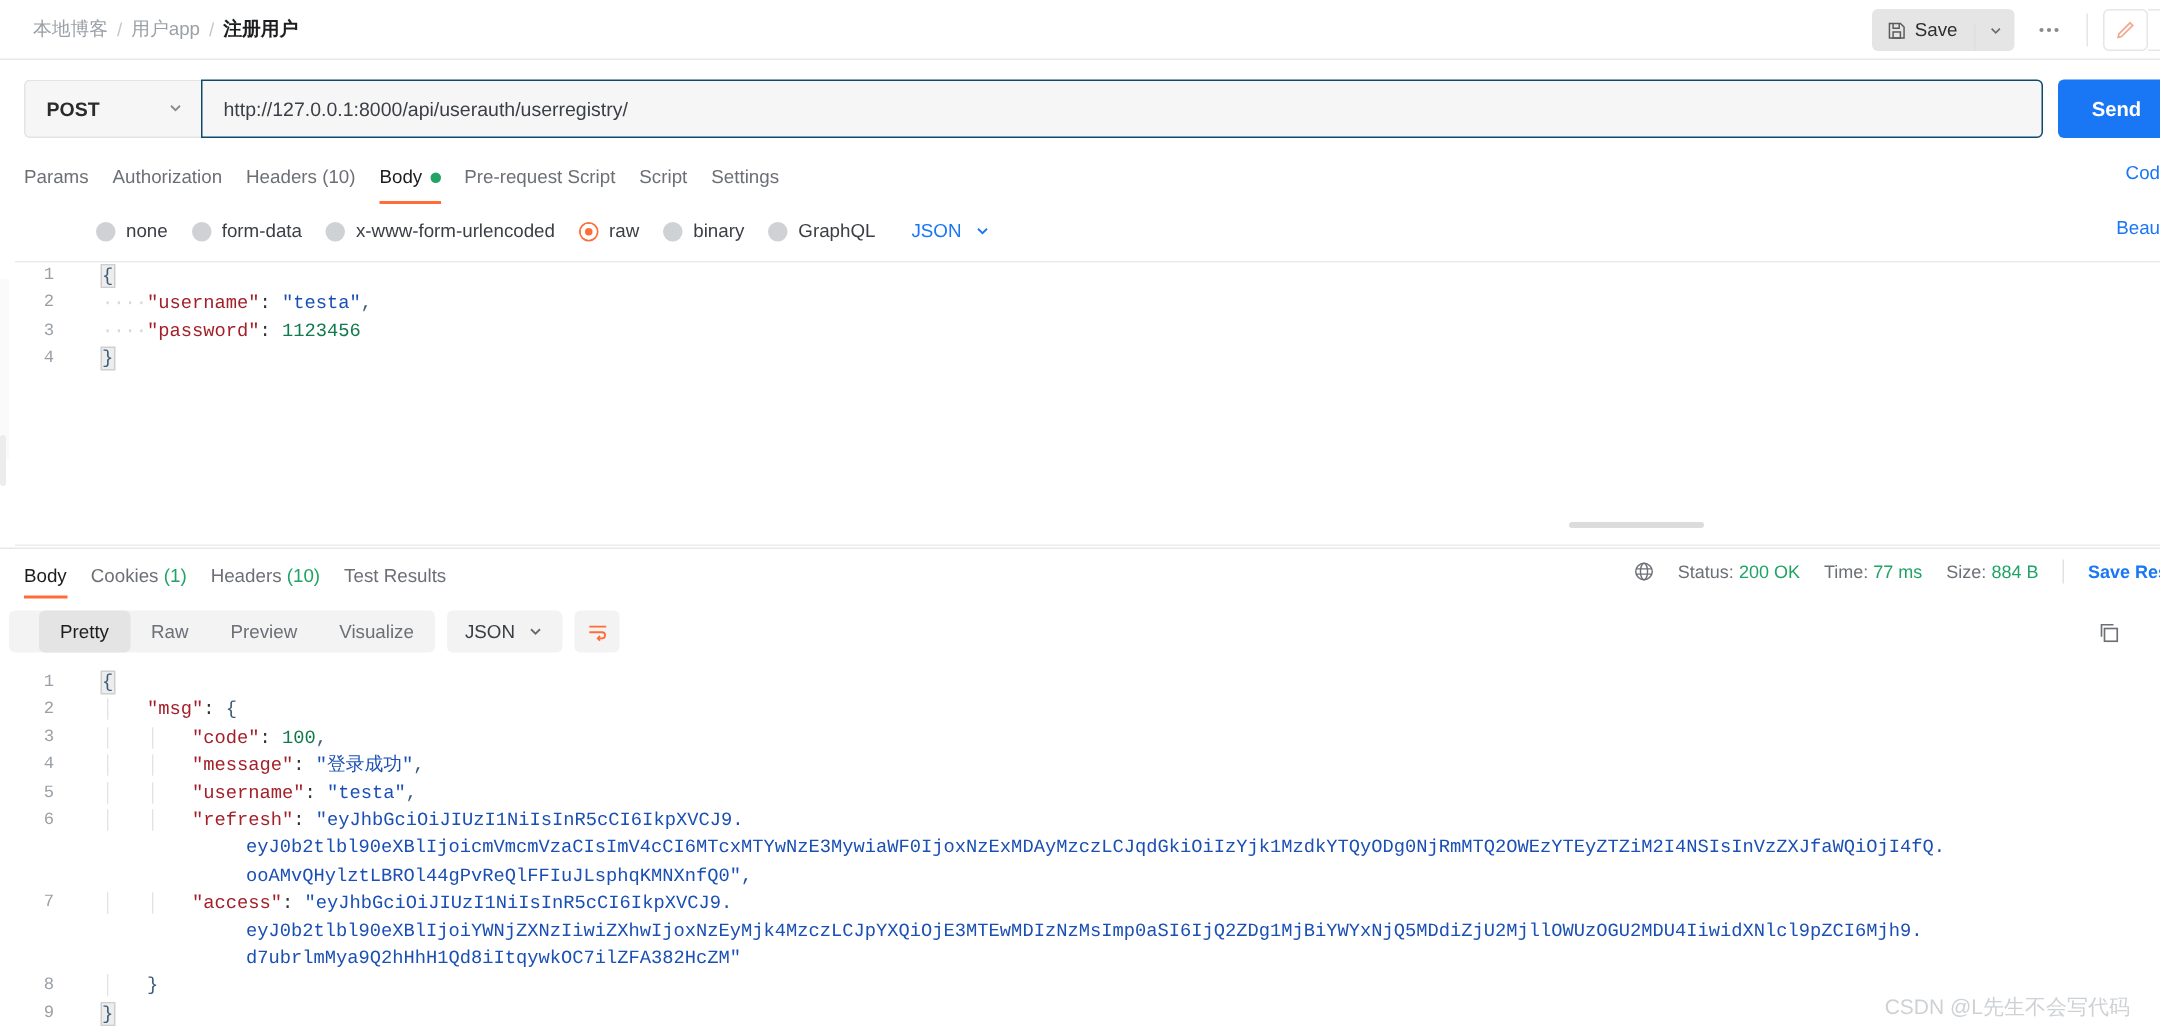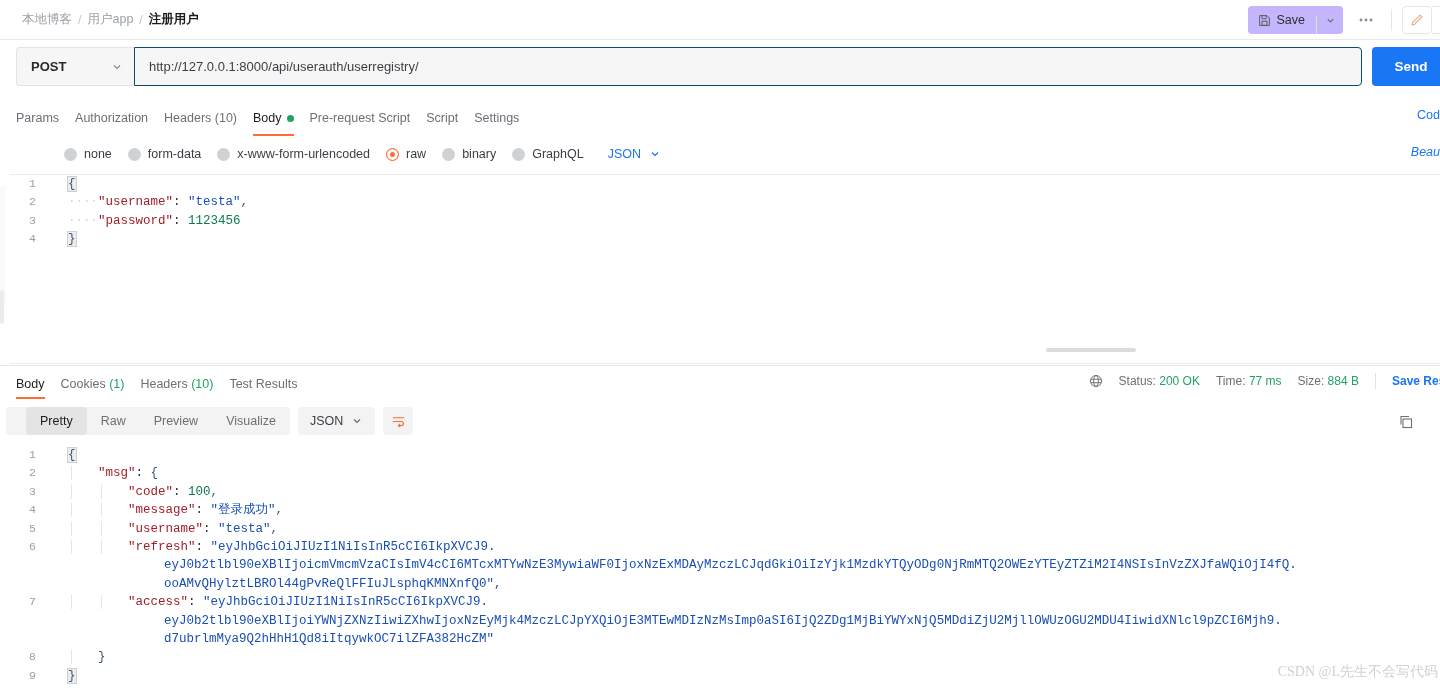--- a/index.html
+++ b/index.html
@@ -18,33 +18,33 @@
     position: absolute; left: 0; top: 0; width: 1440px; height: 40px;
     background: #fff; border-bottom: 1px solid #e8e8e8;
     display: flex; align-items: center;
   }
   .breadcrumb { display: flex; align-items: center; margin-left: 22px; font-size: 12.5px; }
   .bc-item { color: #9aa0a6; }
   .bc-item.current { color: #1c1d1f; font-weight: bold; }
   .bc-sep { color: #c4c7ca; margin: 0 6px; }
 
   .top-right { position: absolute; right: 0; top: 0; height: 40px; display: flex; align-items: center; }
-  .save-group { display: flex; align-items: flex-end; background: #c4b5fd; border-radius: 4px; height: 28px; overflow: hidden; }
+  .save-group { display: flex; align-items: flex-end; background: #e5e5e5; border-radius: 4px; height: 28px; overflow: hidden; }
   .save-btn { display: flex; align-items: center; gap: 6px; padding: 0 11px 0 10px; height: 28px; font-size: 12.5px; color: #2e2e2e; }
   .save-split { width: 1px; height: 18px; background: #e0e0e0; }
   .save-caret { width: 26px; height: 28px; display: flex; align-items: center; justify-content: center; }
   .dots-btn { width: 30px; height: 28px; margin-left: 8px; display:flex; align-items:center; justify-content:center; letter-spacing:1px; color:#7a7a7a; font-size:13px; }
   .vline { width: 1px; height: 22px; background: #e6e6e6; margin: 0 10px; }
   .pencil-btn { width: 30px; height: 28px; border:1px solid #e6e6e6; border-radius:4px; display:flex; align-items:center; justify-content:center; }
   .edge-box { width: 22px; height: 28px; border:1px solid #e6e6e6; border-left:none; border-radius:0 4px 4px 0; margin-right:-14px; }
 
   svg { display: block; }
 
   
-  .urlrow { position: absolute; left: 0; top: 47px; width: 1440px; height: 50px; display: flex; }
+  .urlrow { position: absolute; left: 0; top: 47px; width: 1440px; height: 50px; display: flex; align-items: center; }
   .method-box {
     margin-left: 16px; width: 118px; height: 39px; background:#f6f6f6;
     border: 1px solid #e4e4e4; border-right: none; border-radius: 4px 0 0 4px;
     display: flex; align-items: center; justify-content: space-between; padding: 0 11px 0 14px;
     font-size: 13px; font-weight: bold; color: #2b2b2b;
   }
   .url-box {
     height: 39px; flex: 1; background: #f6f6f6; border: 1px solid #0c4a6e; border-radius: 0 4px 4px 0;
     display: flex; align-items: center; padding-left: 14px; font-size: 13px; color: #3b3f45;
     margin-right: 10px;
@@ -64,21 +64,21 @@
   .dot-green { width: 7px; height: 7px; border-radius: 50%; background: #21a366; display:inline-block; }
   .code-link { position: absolute; right: 0; top: 108px; font-size: 12.5px; color: #1976f5; }
 
   
   .bodyrow { position: absolute; left: 0; top: 142px; width: 1440px; height: 24px; display:flex; align-items:center;padding-left:48px; }
   .radio-opt { display:flex; align-items:center; gap: 7px; margin-left: 16px; font-size: 12.5px; color: #3b3f45; }
   .radio { width: 13px; height: 13px; border-radius:50%; background:#cfd2d5; }
   .radio.on { background:#ff6c37; box-shadow: inset 0 0 0 3px #fff, inset 0 0 0 13px #ff6c37; border:1px solid #ff6c37; }
   .radio.on::after { content:""; }
   .json-select { margin-left: 24px; display:flex; align-items:center; gap:8px; font-size:12.5px; color:#1976f5; }
-  .beautify-link { position:absolute; right:0; top:145px; font-size:12.5px; color:#1976f5;font-style:italic; }
+  .beautify-link { position:absolute; right:0; top:145px; font-size:12.5px; color:#1976f5; }
 
   
   .editor {
     position: absolute; left: 10px; width: 1430px;
     background: #fff; border: 1px solid #eaeaea; border-left:none; border-right:none;
     font-family: "Liberation Mono", monospace;
     font-size: 12.5px; line-height: 18.4px;
     overflow: hidden;
   }
   #req-editor { top: 174px; height: 190px; border-top:1px solid #ececec; border-bottom:1px solid #ececec; }
@@ -117,21 +117,21 @@
   .seg-item { font-size:12.5px; color:#6c7076; padding:0 14px; height:28px; display:flex; align-items:center; }
   .seg-item.active { background:#e4e4e4; color:#1c1d1f; border-radius:4px; height:28px; }
   .fmt-select { display:flex; align-items:center; gap:8px; background:#f3f3f3; border-radius:4px; height:28px; padding:0 12px; margin-left:8px; font-size:12.5px; color:#3b3f45; }
   .wrap-btn { width:30px; height:28px; margin-left:8px; background:#f3f3f3; border-radius:4px; display:flex; align-items:center; justify-content:center; }
   .copy-btn { position:absolute; right:22px; top:410px; width:24px; height:24px; display:flex; align-items:center; justify-content:center; }
 
   .handle { position:absolute; left:0; top:290px; width:4px; height:34px; background:#ececec; border-radius:2px; }
   .hscroll { position:absolute; left:46px; top:348px; width:1384px; height:4px; }
   .hscroll i { display:block; width:90px; height:4px; background:#dcdcdc; border-radius:2px; margin-left:1000px; }
 
-  .watermark { position:absolute; right:2px; bottom:8px; font-size:14px; color:#cfd2d5;font-family:Liberation Serif, serif; }
+  .watermark { position:absolute; right:20px; bottom:8px; font-size:14px; color:#cfd2d5; }
   .leftstub { position:absolute; left:0; top:186px; width:6px; height:120px; background:#fafafa; }
 </style>
 </head>
 <body>
 
 <div class="app">
 
   <div class="topbar">
     <div class="breadcrumb">
       <span class="bc-item">本地博客</span>

